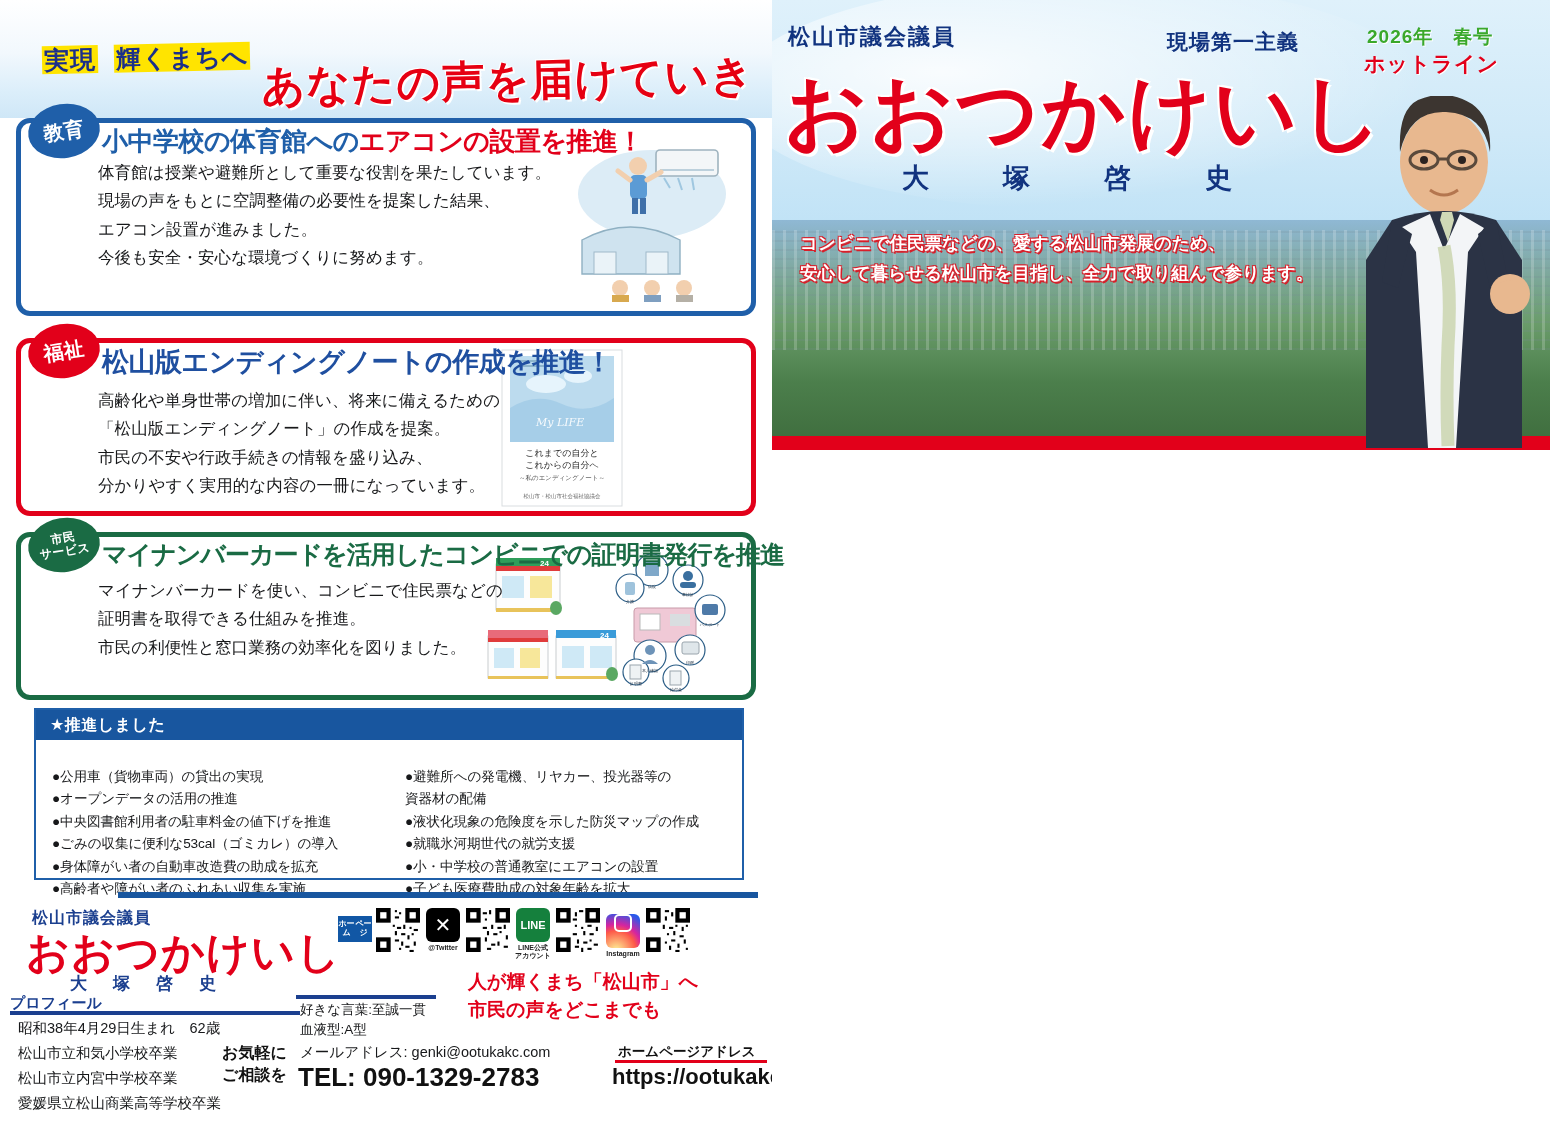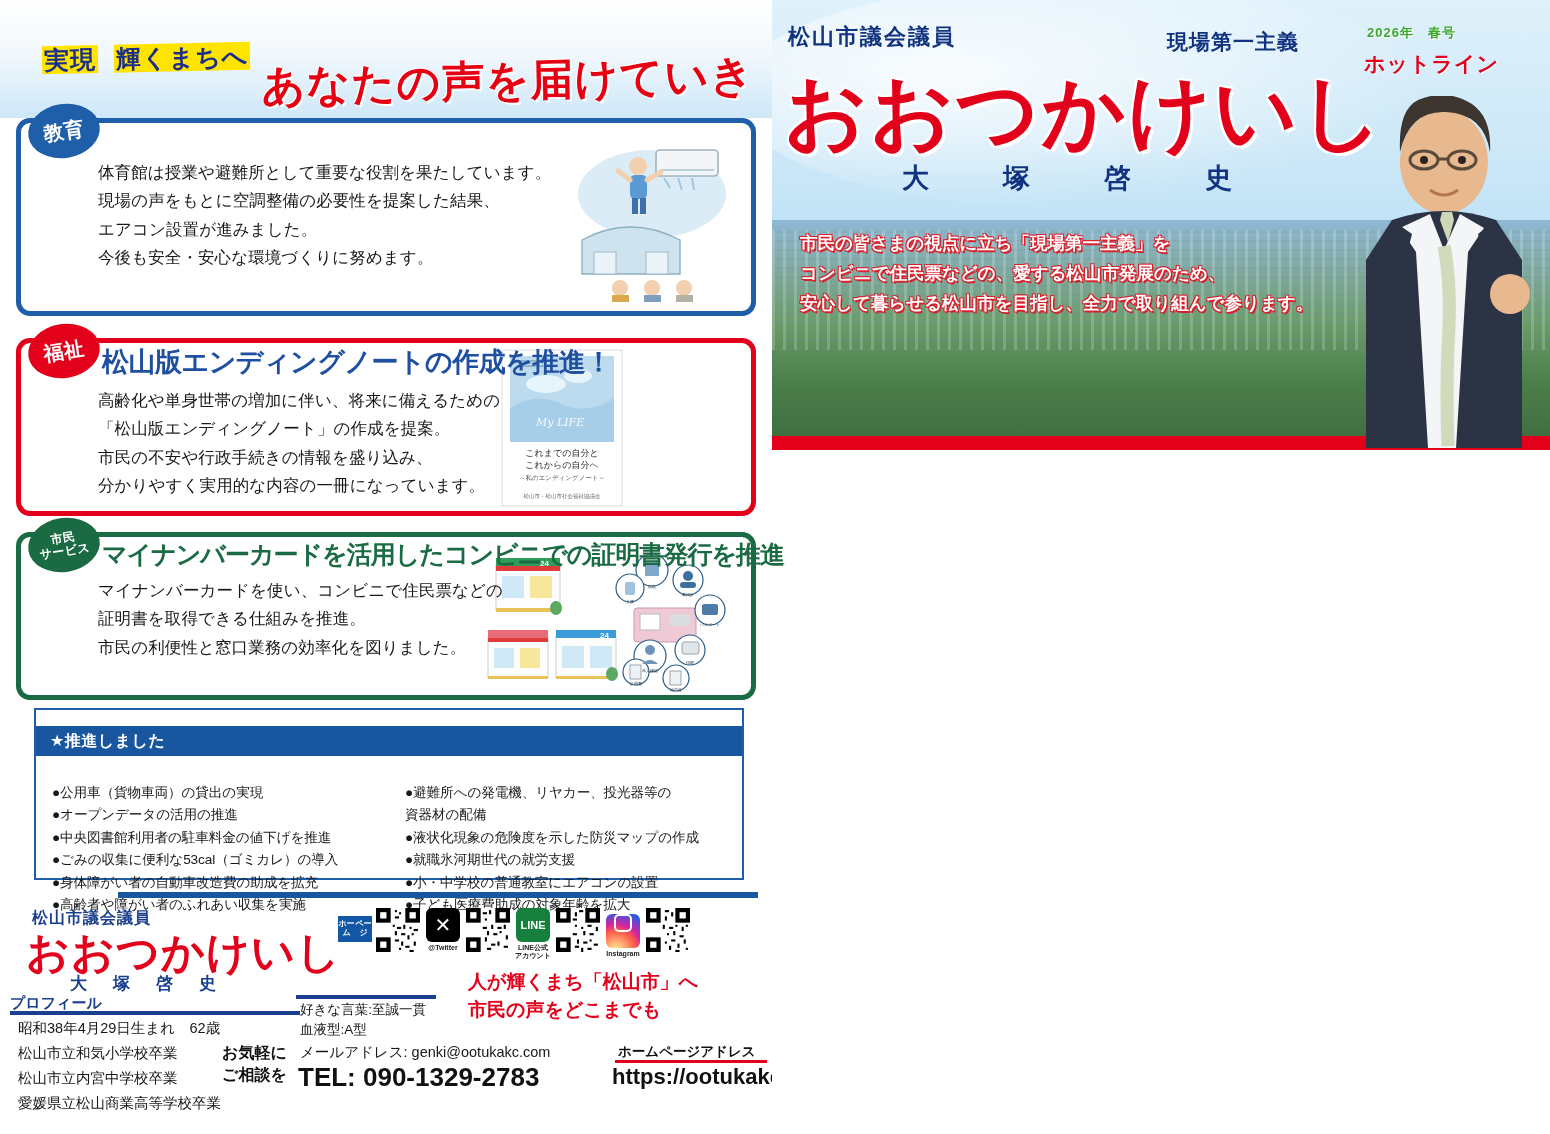--- a/index.html
+++ b/index.html
@@ -72,21 +72,21 @@
   .ill { position: absolute; z-index: 1; }
   #ill-ac { right: 26px; top: 14px; width: 170px; height: 170px; }
   #ill-book { right: 132px; top: 10px; width: 124px; height: 160px; }
   #ill-conv { right: 12px; top: 14px; width: 260px; height: 150px; }
 
   
   .ach { position: absolute; left: 34px; top: 708px; width: 710px; height: 172px;
          border: 2px solid #1f5fa9; background: #fff; }
   .ach-head { height: 30px; background: #18569f; color: #fff;
               font-size: 16px; font-weight: bold; display:flex; align-items:center;
-              padding-left: 14px; letter-spacing: .5px; margin-top: 16px;}
+              padding-left: 14px; letter-spacing: .5px;}
   .ach-cols { display: flex; padding: 7px 0 0 0; margin-top: 19px; }
   .ach-col { width: 50%; padding-left: 16px; }
   .ach-col li { list-style: none; font-size: 13.6px; line-height: 1.58;
                 color: #17181a; letter-spacing: -0.1px; margin-bottom: 1px;}
 
   
   .fbar { position: absolute; left: 118px; top: 892px; width: 640px; height: 6px; background: #18569f; }
   .f-office { position: absolute; left: 32px; top: 908px; font-size: 16px; font-weight: bold;
               color: #1b3f8f; letter-spacing: 1px; }
   .f-name { position: absolute; left: 26px; top: 924px; font-size: 43px; font-weight: bold;
@@ -131,21 +131,21 @@
       background: linear-gradient(180deg,#8fb8d4 0%, #7fa9a0 22%, #6a9c6a 45%, #4c7f4c 70%, #3d6b3c 100%);}
   .hero-citydots { position:absolute; left:0; top:230px; width:778px; height:120px; opacity:.55;
       background:
        repeating-linear-gradient(90deg, rgba(255,255,255,.35) 0 3px, rgba(255,255,255,0) 3px 11px),
        repeating-linear-gradient(0deg, rgba(120,140,150,.35) 0 2px, rgba(255,255,255,0) 2px 9px);}
   .hero-red { position: absolute; left: 0; bottom: 0; width: 778px; height: 14px; background: #e2001a; }
   .h-office { position: absolute; left: 16px; top: 22px; font-size: 22px; font-weight: bold;
               color: #11337f; letter-spacing: 2px;}
   .h-motto { position: absolute; left: 395px; top: 28px; font-size: 21px; font-weight: bold;
              color: #11337f; letter-spacing: 1px;}
-  .h-issue { position: absolute; left: 595px; top: 24px; font-size: 13px; font-weight: bold;
+  .h-issue { position: absolute; left: 595px; top: 24px; font-size: 19px; font-weight: bold;
              color: #3aa82b; letter-spacing: 1px; text-shadow: 1px 1px 0 #fff;}
   .h-hotline { position: absolute; left: 592px; top: 50px; font-size: 21px; font-weight: bold;
                color: #e2001a; letter-spacing: 1px; text-shadow: 1px 1px 0 #fff;}
   .h-name { position: absolute; left: 12px; top: 58px; font-size: 82px; font-weight: bold;
             color: #e2001a; letter-spacing: 2px;
             text-shadow: 3px 3px 0 #fff, -2px -2px 0 #fff, 2px -2px 0 #fff, -2px 2px 0 #fff;}
   .h-kanji { position: absolute; left: 130px; top: 160px; font-size: 27px; font-weight: bold;
              color: #11337f; letter-spacing: 74px;}
   .h-msgbox { position: absolute; left: 28px; top: 228px; width: 520px; }
   .h-msg { font-size: 17.5px; font-weight: bold; color: #ffffff; line-height: 1.72;
@@ -162,20 +162,23 @@
 
     <div class="tagline">
       <span class="hl">実現</span>
       &nbsp;<span class="hl">輝くまちへ</span>
     </div>
     <div class="headline">あなたの声を届けていきます</div>
 
     <div class="card" id="card1">
       <div class="frame"></div>
       <div class="badge">教育</div>
+      <div class="ctitle">
+        <span>小中学校の体育館への</span><em>エアコンの設置を推進！</em>
+      </div>
       <div class="cbody" id="body1">
           <div>体育館は授業や避難所として重要な役割を果たしています。</div>
           <div>現場の声をもとに空調整備の必要性を提案した結果、</div>
           <div>エアコン設置が進みました。</div>
           <div>今後も安全・安心な環境づくりに努めます。</div>
         </div>
 
       <svg class="ill" id="ill-ac" viewBox="0 0 170 170">
         <ellipse cx="92" cy="62" rx="74" ry="44" fill="#dcecf6"></ellipse>
         <rect x="96" y="18" width="62" height="26" rx="4" fill="#f3f6f8" stroke="#9fb3bf" stroke-width="1.6"></rect>
@@ -509,21 +512,20 @@
       <div class="hero-red"></div>
 
       <div class="h-office">松山市議会議員</div>
       <div class="h-motto">現場第一主義</div>
       <div class="h-issue">2026年　春号</div>
       <div class="h-hotline">ホットライン</div>
       <div class="h-name">おおつかけいし</div>
       <div class="h-kanji">大塚啓史</div>
       <div class="h-msgbox">
         <div class="h-msg" id="heromsg">
-            <div>市民の皆さまの視点に立ち「現場第一主義」を</div>
             <div>コンビニで住民票などの、愛する松山市発展のため、</div>
             <div>安心して暮らせる松山市を目指し、全力で取り組んで参ります。</div>
           </div>
       </div>
 
       <svg class="portrait" viewBox="0 0 210 352">
         <ellipse cx="112" cy="66" rx="44" ry="52" fill="#e8b88f"></ellipse>
         <path d="M68 56 q10 -42 46 -40 q38 2 44 40 q2 -34 -18 -48 q-26 -16 -54 -4 q-20 10 -18 52z" fill="#3c3530"></path>
         <ellipse cx="92" cy="64" rx="14" ry="9" fill="none" stroke="#5a4a3c" stroke-width="3"></ellipse>
         <ellipse cx="130" cy="64" rx="14" ry="9" fill="none" stroke="#5a4a3c" stroke-width="3"></ellipse>

